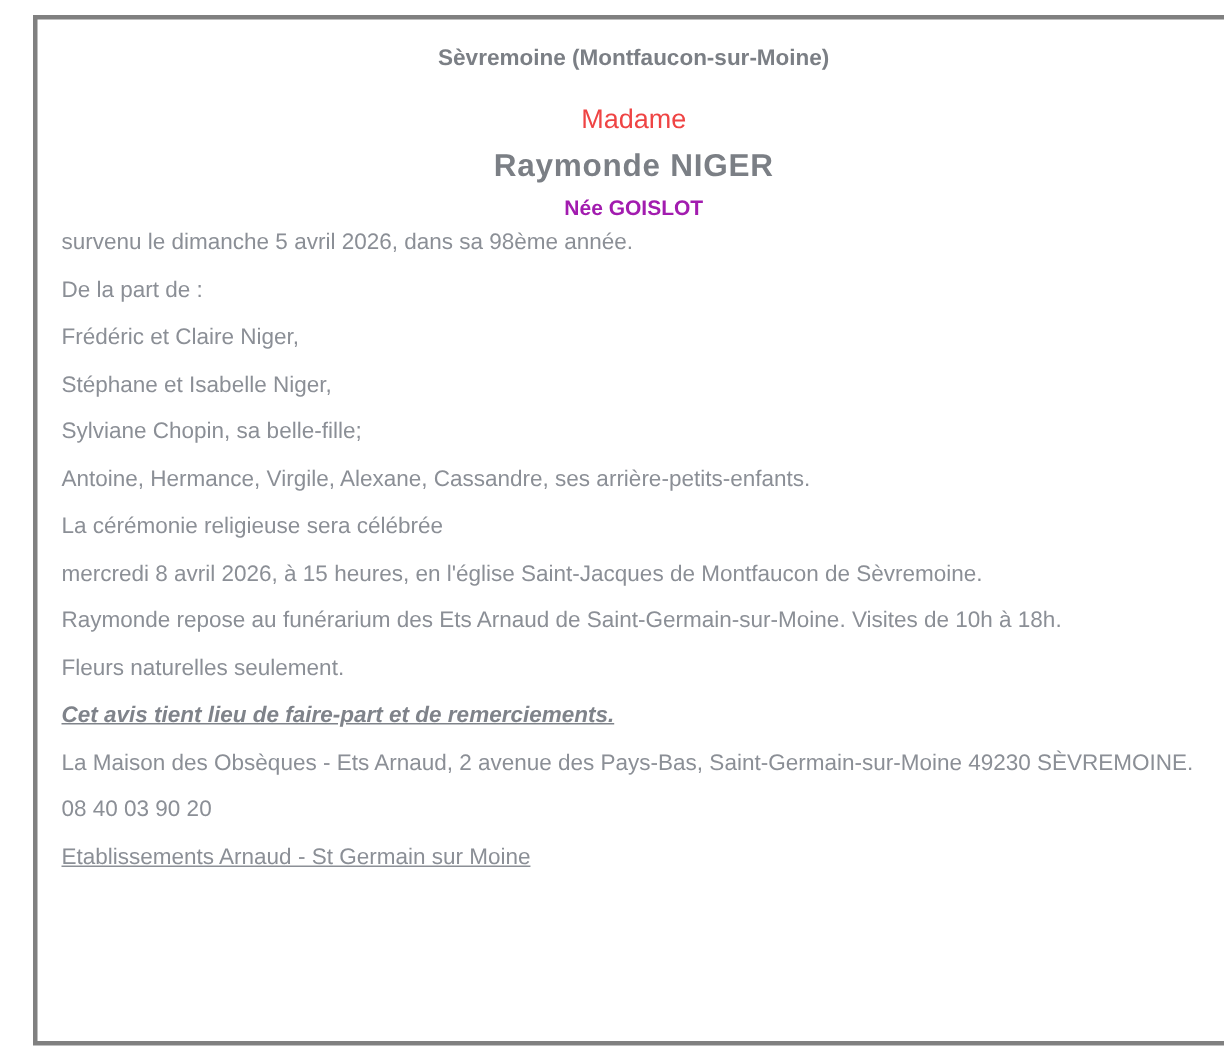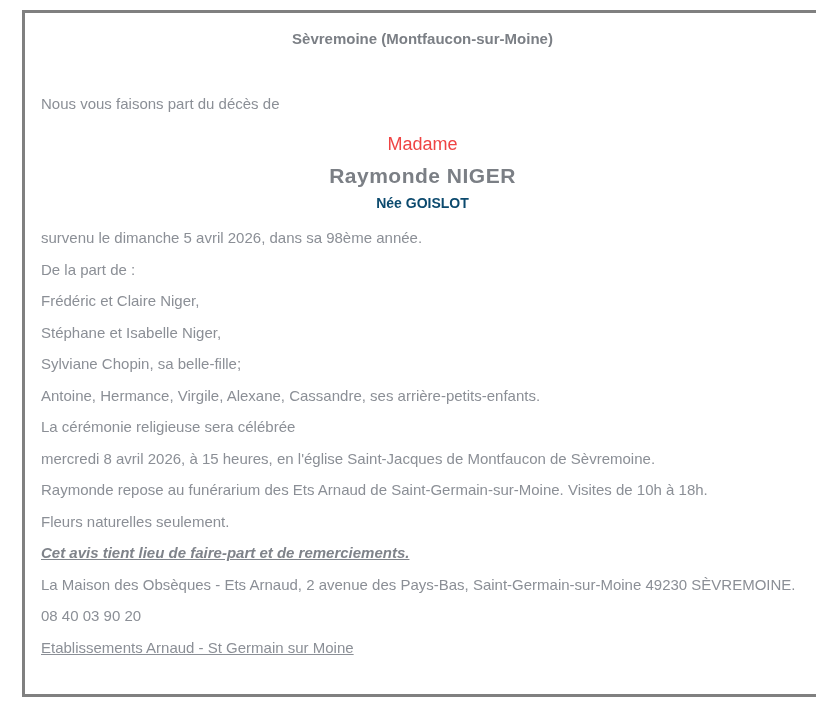--- a/index.html
+++ b/index.html
@@ -50,25 +50,24 @@
     text-align: center;
     color: #7b7f85;
     line-height: 33px;
     letter-spacing: 0.5px;
   }
   .maiden {
     margin: 3px 0 0 0;
     font-size: 14px;
     font-weight: bold;
     text-align: center;
-    color: #0c4a6e;
+    color: #a21caf;
     line-height: 16px;
   }
   .body-block {
-    margin-top: 11px;
   }
   .line {
     margin: 0;
     font-size: 15px;
     color: #8b8f96;
     line-height: 31.5px;
     white-space: nowrap;
   }
   .line.center {
     text-align: left;
@@ -80,21 +79,20 @@
     color: #7f838a;
   }
 </style>
 </head>
 <body>
 
 <div class="page">
 
   <p class="header">Sèvremoine (Montfaucon-sur-Moine)</p>
 
-  <p class="intro">Nous vous faisons part du décès de</p>
 
   <p class="civility">Madame</p>
   <p class="name">Raymonde NIGER</p>
   <p class="maiden">Née GOISLOT</p>
 
   <div class="body-block">
     <p class="line">survenu le dimanche 5 avril 2026, dans sa 98ème année.</p>
     <p class="line">De la part de :</p>
 
     <p class="line">Frédéric et Claire Niger,</p>

